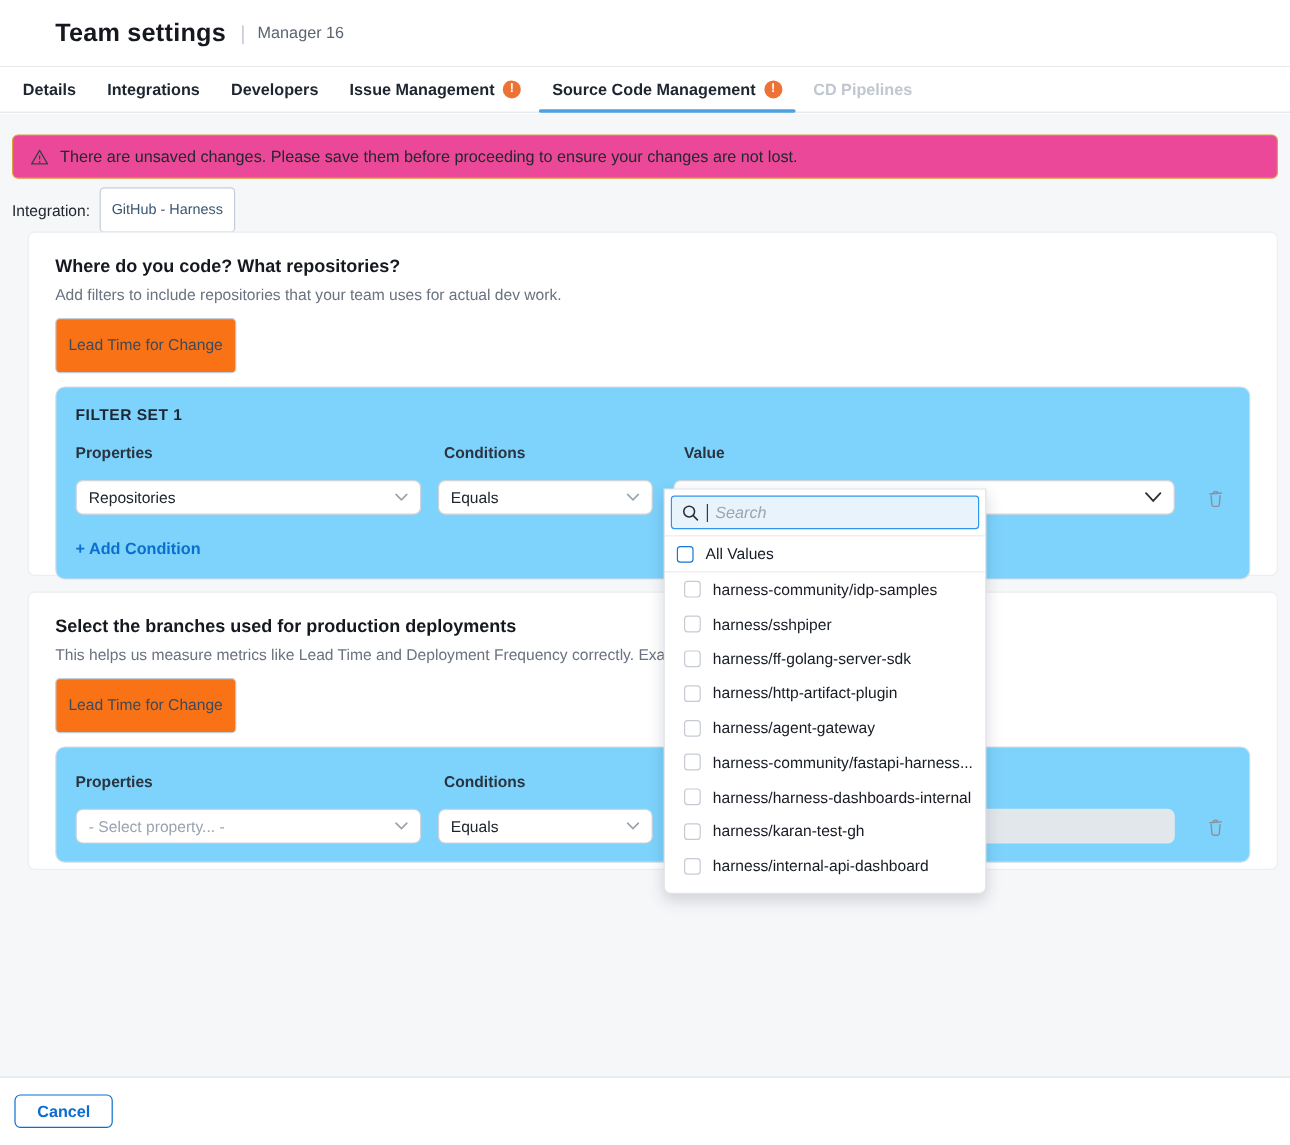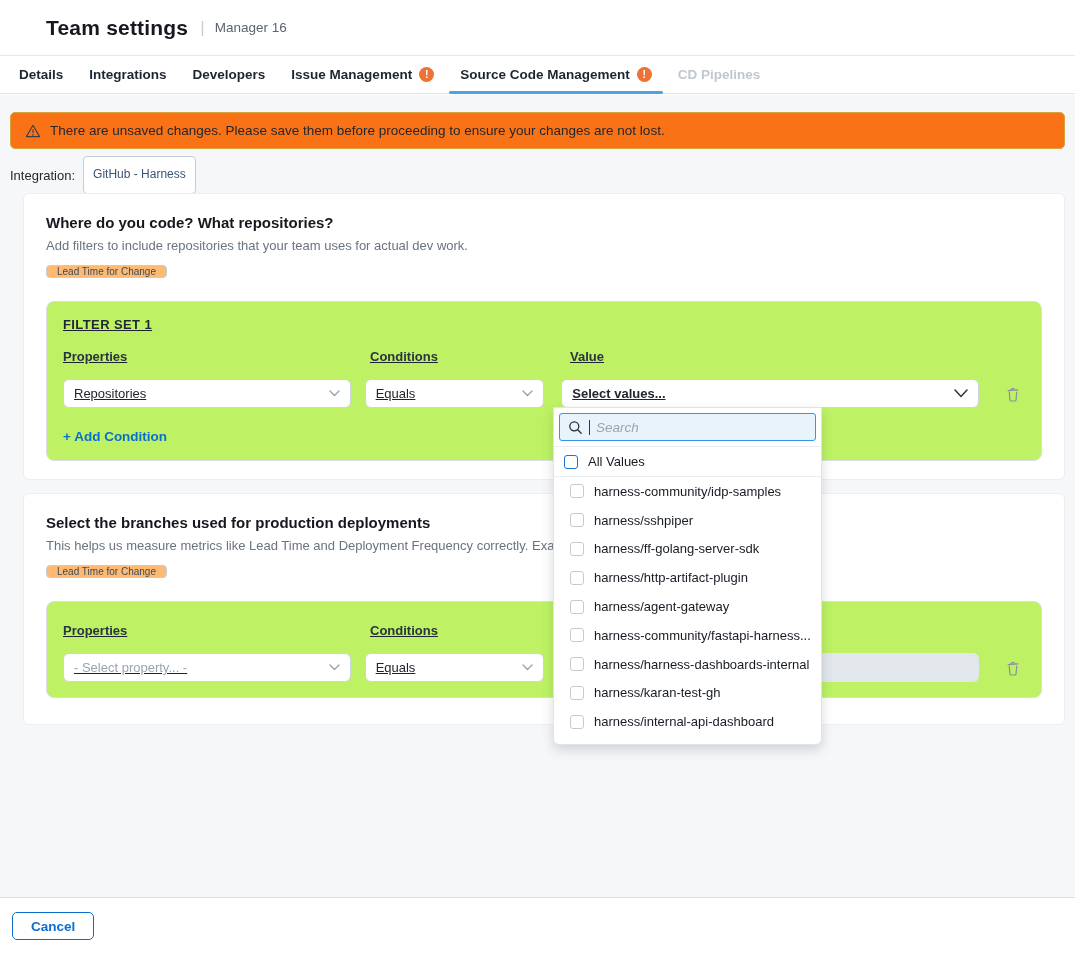--- a/index.html
+++ b/index.html
@@ -43,21 +43,21 @@
 
   
   .content-bg {
     position: absolute; top: 95px; left: 0; width: 100%; height: 802px;
     background: #f6f7f9;
   }
 
   
   .banner {
     position: absolute; left: 10px; right: 10px; top: 112px; height: 37px;
-    background: #f97316; border: 1px solid #d9a23e; border-radius: 5px;
+    background: #ec4899; border: 1px solid #d9a23e; border-radius: 5px;
     display: flex; align-items: center; gap: 9px; padding: 0 14px;
     font-size: 13.5px; color: #22272e;
   }
 
   
   .integration-row {
     position: absolute; left: 10px; top: 164px; height: 22px;
     display: flex; align-items: center; gap: 8px; font-size: 13px; color: #22272e;
   }
   .chip {
@@ -69,27 +69,27 @@
   .card {
     position: absolute; left: 23px; right: 10px; background: #fff;
     border: 1px solid #eceef2; border-radius: 6px; padding: 20px 22px;
   }
   .card-1 { top: 193px; height: 287px; }
   .card-2 { top: 493px; height: 232px; }
   .card-title { font-size: 15px; font-weight: 700; color: #15181e; }
   .card-sub { font-size: 13px; color: #6a7380; margin-top: 7px; white-space: nowrap; overflow: hidden; }
   .metric-chip {
     display: inline-block; margin-top: 12px;
-    border: 1px solid #c4cdd7; border-radius: 4px; background: #fdba74;
-    font-size: 10px; color: #3c4a59; padding: 0 10px; line-height: 1.1;
+    border: 1px solid #c4cdd7; border-radius: 4px; background: #f97316;
+    font-size: 13px; color: #3c4a59; padding: 15px 10px; line-height: 1.1;
   }
 
   .filter-box {
-    border: 1px solid #d9dee6; border-radius: 8px; margin-top: 22px;
-    padding: 15px 16px; background: #bef264; text-decoration: underline;
+    border: 1px solid #d9dee6; border-radius: 8px; margin-top: 11px;
+    padding: 15px 16px; background: #7dd3fc;
   }
   .fs-title { font-size: 13px; font-weight: 700; color: #1f2733; letter-spacing: .4px; }
   .cols { display: flex; align-items: flex-start; }
   .col-props { width: 293px; margin-right: 14px; }
   .col-conds { width: 183px; margin-right: 17px; }
   .col-value { width: 426px; margin-right: 22px; }
   .col-label { font-size: 13px; font-weight: 700; color: #2a3441; }
   .labels-row { margin-top: 17px; }
   .controls-row { margin-top: 15px; }
 

